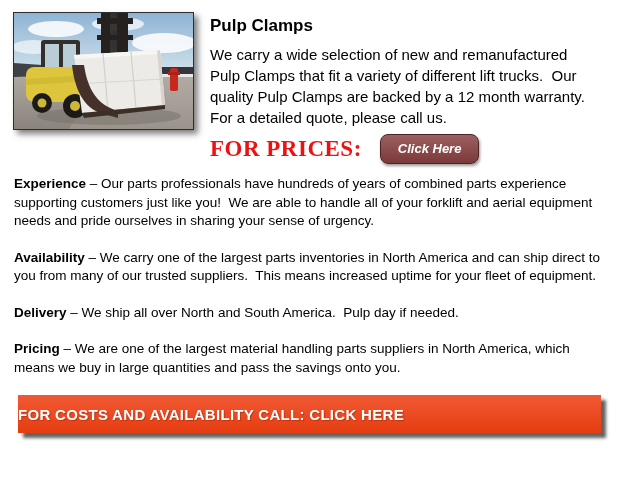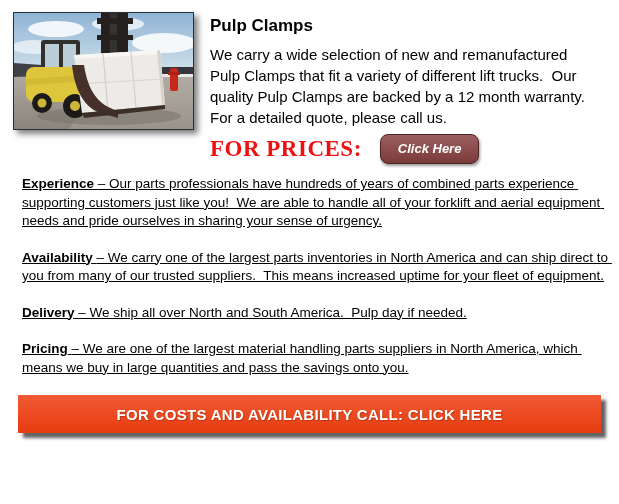--- a/index.html
+++ b/index.html
@@ -42,33 +42,33 @@
     font-size: 13px; font-weight: 700; color: #ffffff;
     background: linear-gradient(#9c5f5f, #7b3a3a);
     border: 1px solid #4b2424;
     border-radius: 8px;
     padding: 6px 17px 7px 17px;
     box-shadow: 1px 2px 3px rgba(0,0,0,0.4);
     cursor: pointer;
     font-style: italic;
   }
   
-  .features { padding: 0 10px 0 22px; margin-top: 11px; text-decoration: underline; }
+  .features { padding: 0 10px 0 14px; margin-top: 11px; }
   .feature {
     font-size: 13.5px; line-height: 18.5px;
     margin: 0 0 18px 0; white-space: pre-wrap;
   }
   .feature b { font-weight: 700; }
   
   .banner {
     margin: 0 18px;
     height: 38px;
     background: linear-gradient(#f15a35, #e63c10);
     box-shadow: 5px 5px 3px rgba(60,60,60,0.8);
-    display: flex; align-items: center; justify-content: center;
+    display: flex; align-items: center; justify-content: flex-start;
     cursor: pointer;
   }
   .banner-label {
     color: #ffffff; font-weight: 700; font-size: 15px;
     letter-spacing: 0.3px;
     text-shadow: 1px 1px 1px rgba(150,40,10,0.55);
   }
 </style>
 </head>
 <body>

